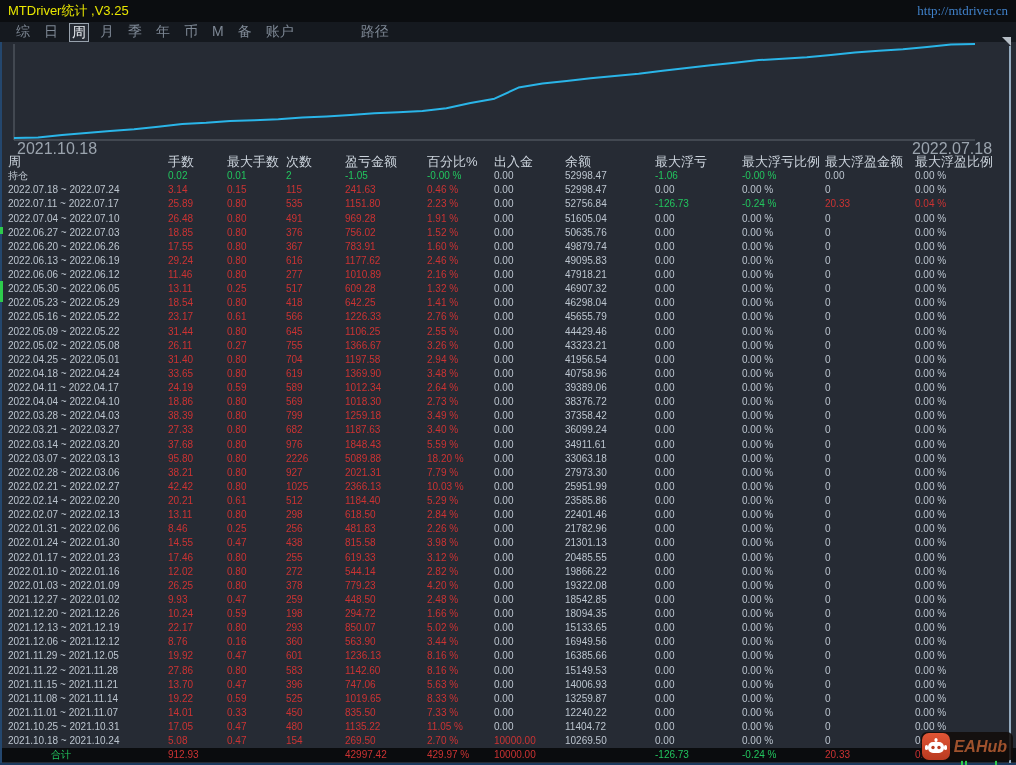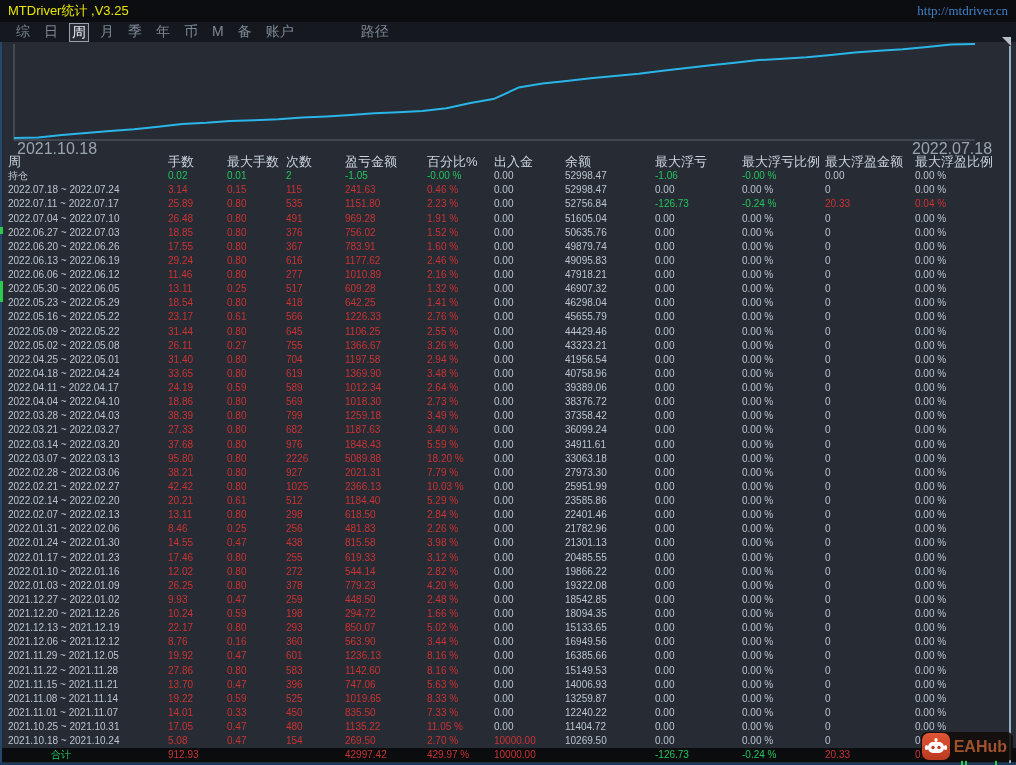--- a/index.html
+++ b/index.html
@@ -60,21 +60,21 @@
   .border-right{position:absolute;right:5px;top:46px;width:2px;height:719px;background:#93aabe;}
   .border-bottom{position:absolute;left:0;top:763px;width:1016px;height:2px;background:#1c3conflict;}
   .border-bottom{background:#1c3a5e;}
   .green-seg1{position:absolute;left:0;top:227px;width:3px;height:7px;background:#2ecc4c;}
   .green-seg2{position:absolute;left:0;top:281px;width:3px;height:21px;background:#2ecc4c;}
   .gtick{position:absolute;width:2px;height:5px;top:760px;background:#2ecc4c;}
   .gtick.t1{left:961px;} .gtick.t2{left:965px;} .gtick.t3{left:995px;}
   
   .eahub{
     position:absolute;right:3px;top:732px;display:flex;align-items:center;gap:4px;
-    background:rgba(18,12,10,0.88);border-radius:6px;padding:1px 6px 1px 1px;
+    background:rgba(18,12,10,0.88);border-radius:6px;padding:1px 6px 1px 1px;font-style:italic;
   }
   .eahub-icon{
     width:28px;height:27px;border-radius:7px;
     background:linear-gradient(#e05535,#b93a20);
     display:flex;align-items:center;justify-content:center;
   }
   .eahub-text{font-size:16px;font-weight:bold;color:#a0522d;letter-spacing:0;}
 </style>
 </head>
 <body>

